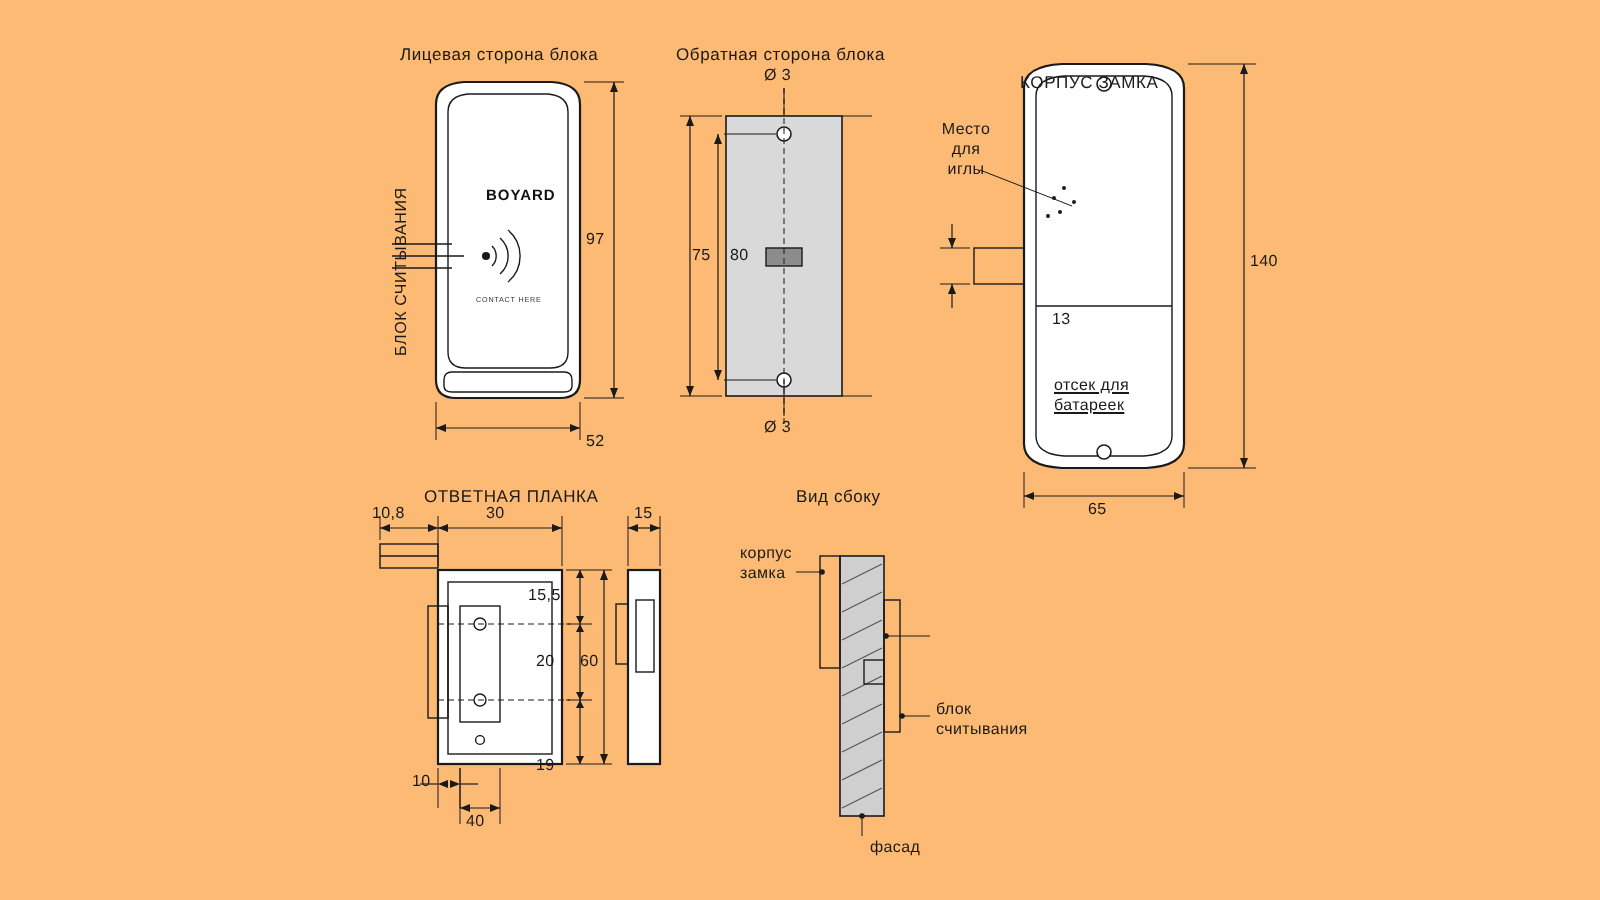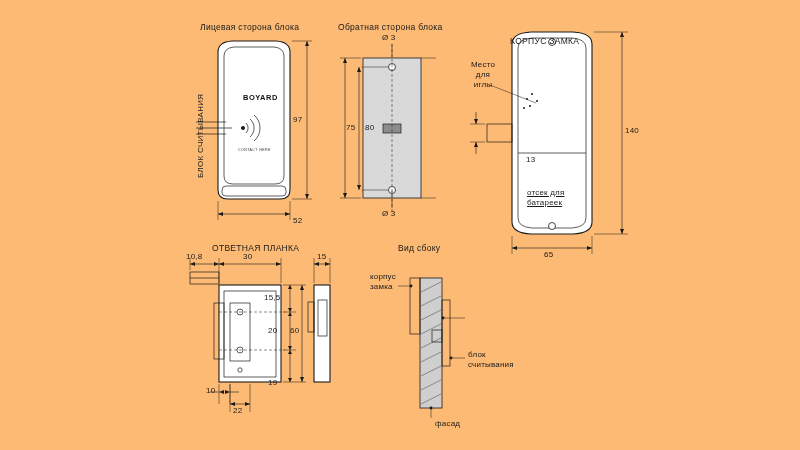--- a/index.html
+++ b/index.html
@@ -319,19 +319,19 @@
   <div class="lbl" style="left:482px; top:155px;margin-left:44px;">13</div>
 
   <div class="lbl" style="left:186px; top:252px;">10,8</div>
   <div class="lbl" style="left:243px; top:252px;">30</div>
   <div class="lbl" style="left:317px; top:252px;">15</div>
   <div class="lbl" style="left:264px; top:293px;">15,5</div>
   <div class="lbl" style="left:268px; top:326px;">20</div>
   <div class="lbl" style="left:268px; top:378px;">19</div>
   <div class="lbl" style="left:290px; top:326px;">60</div>
   <div class="lbl" style="left:206px; top:386px;">10</div>
-  <div class="lbl" style="left:233px; top:406px;">22</div>
+  <div class="lbl" style="left:233px; top:406px;">40</div>
 
   <div class="lbl multi" style="left:370px; top:272px; width:40px;">корпус<br>замка</div>
   <div class="lbl multi" style="left:468px; top:350px; width:60px;">блок<br>считывания</div>
   <div class="lbl" style="left:418px; top:419px;padding-left:17px;">фасад</div>
 
 </div>
 
 </body></html>

